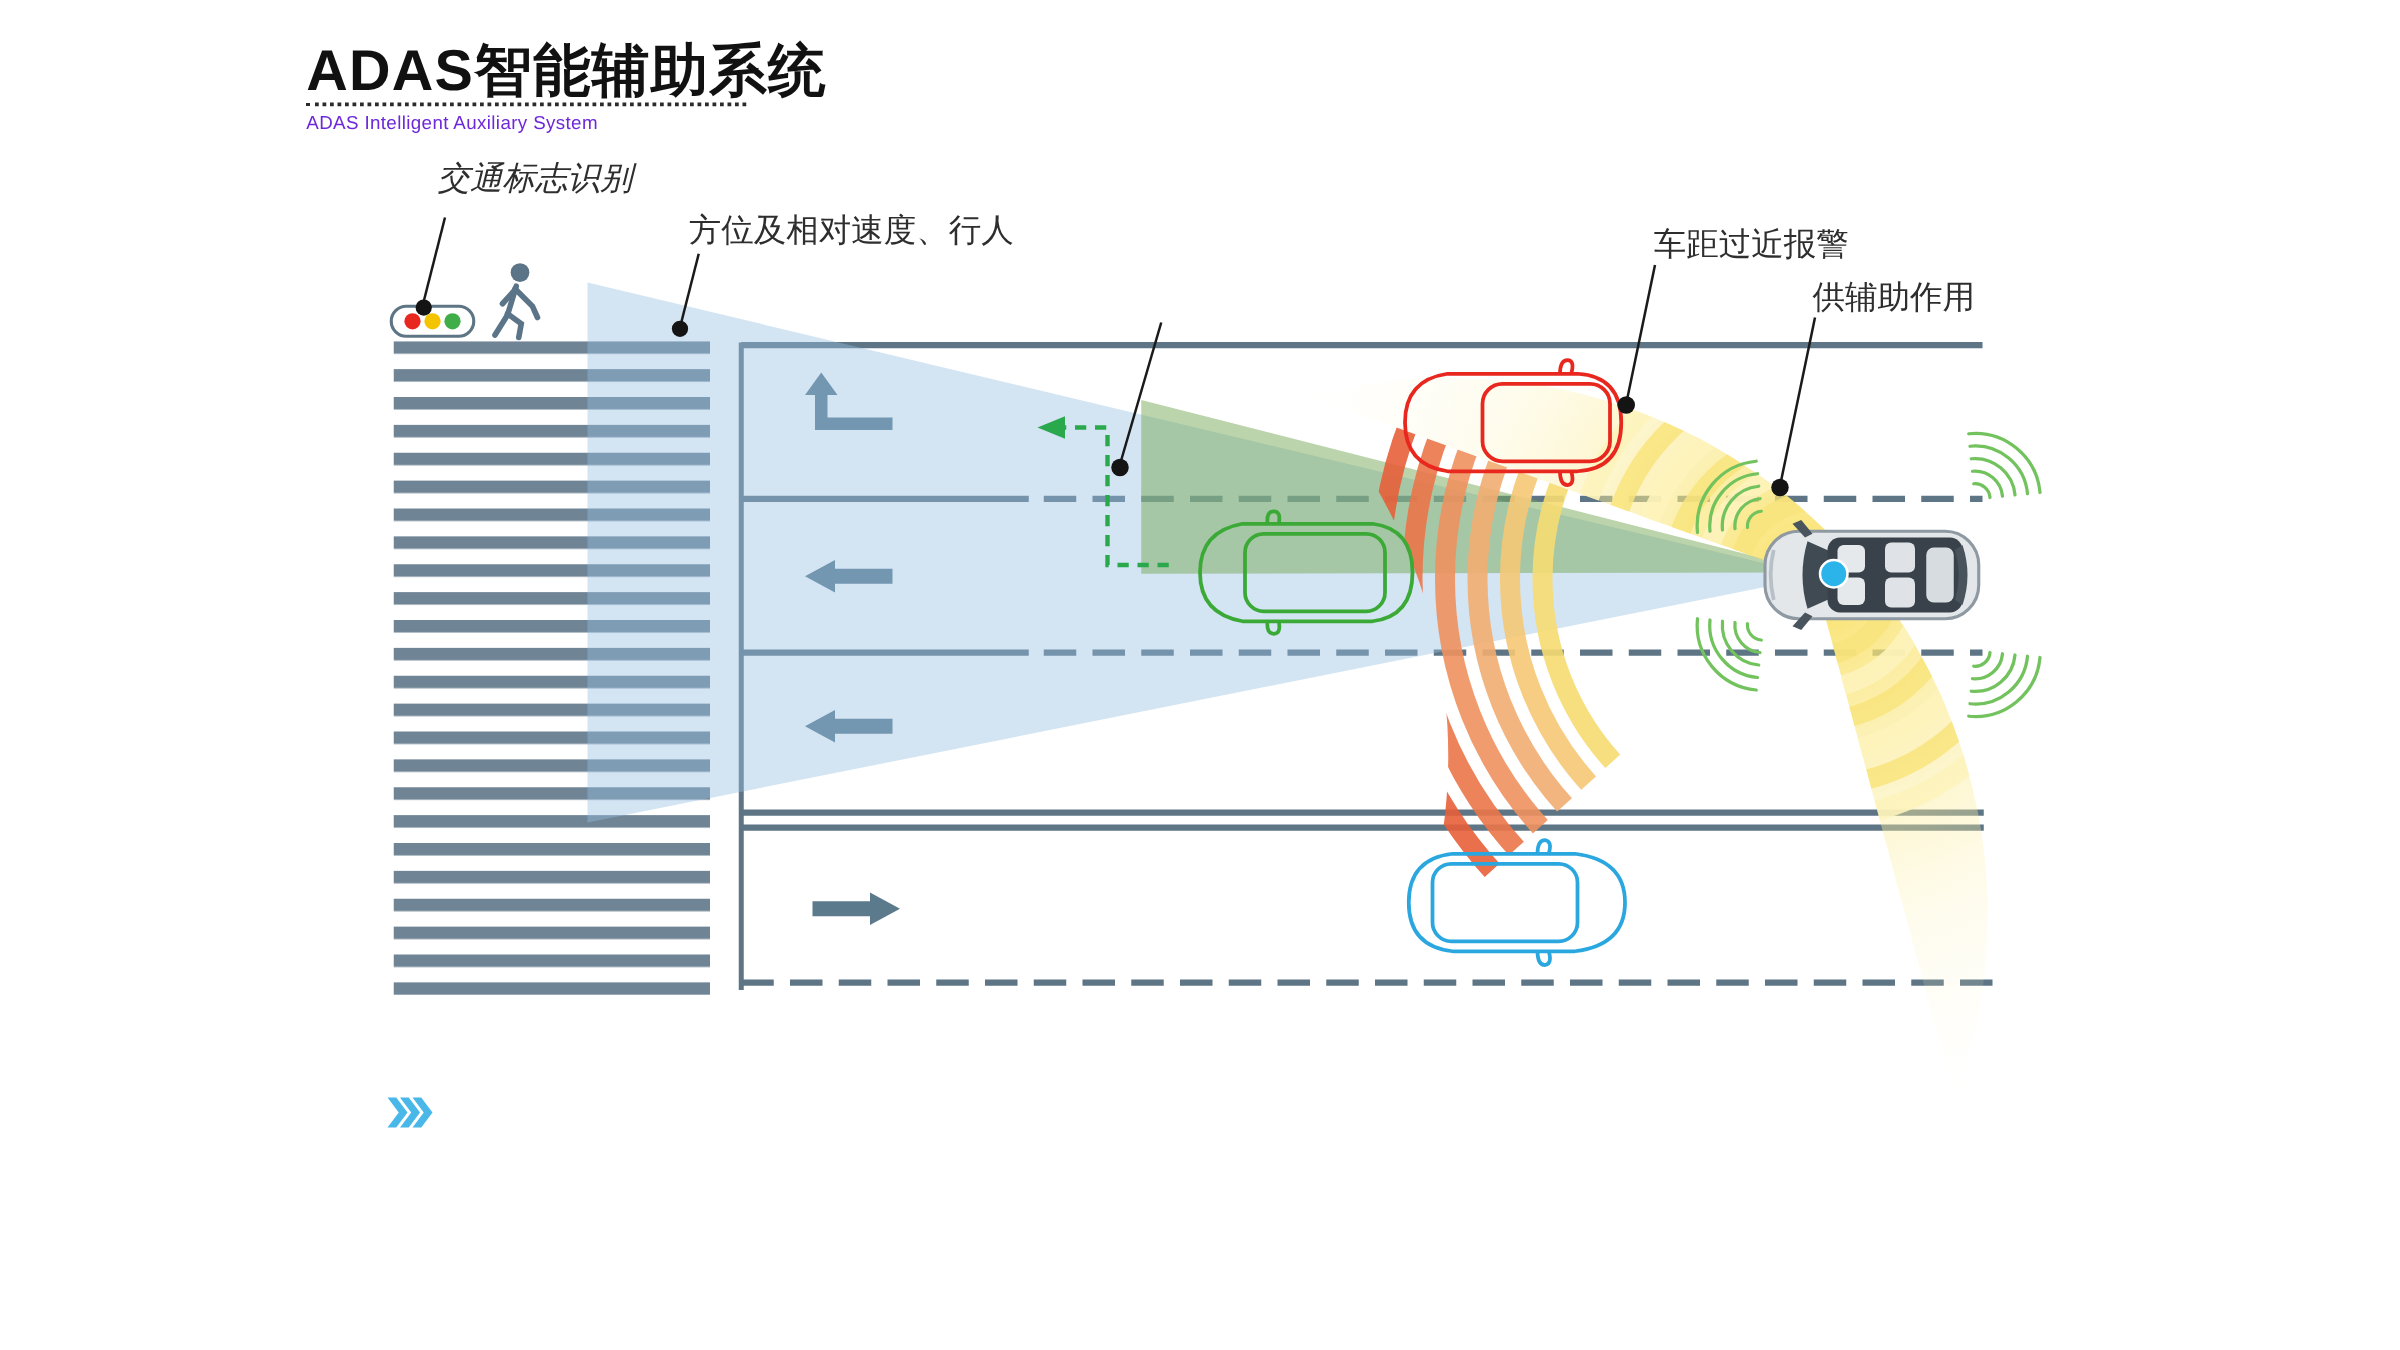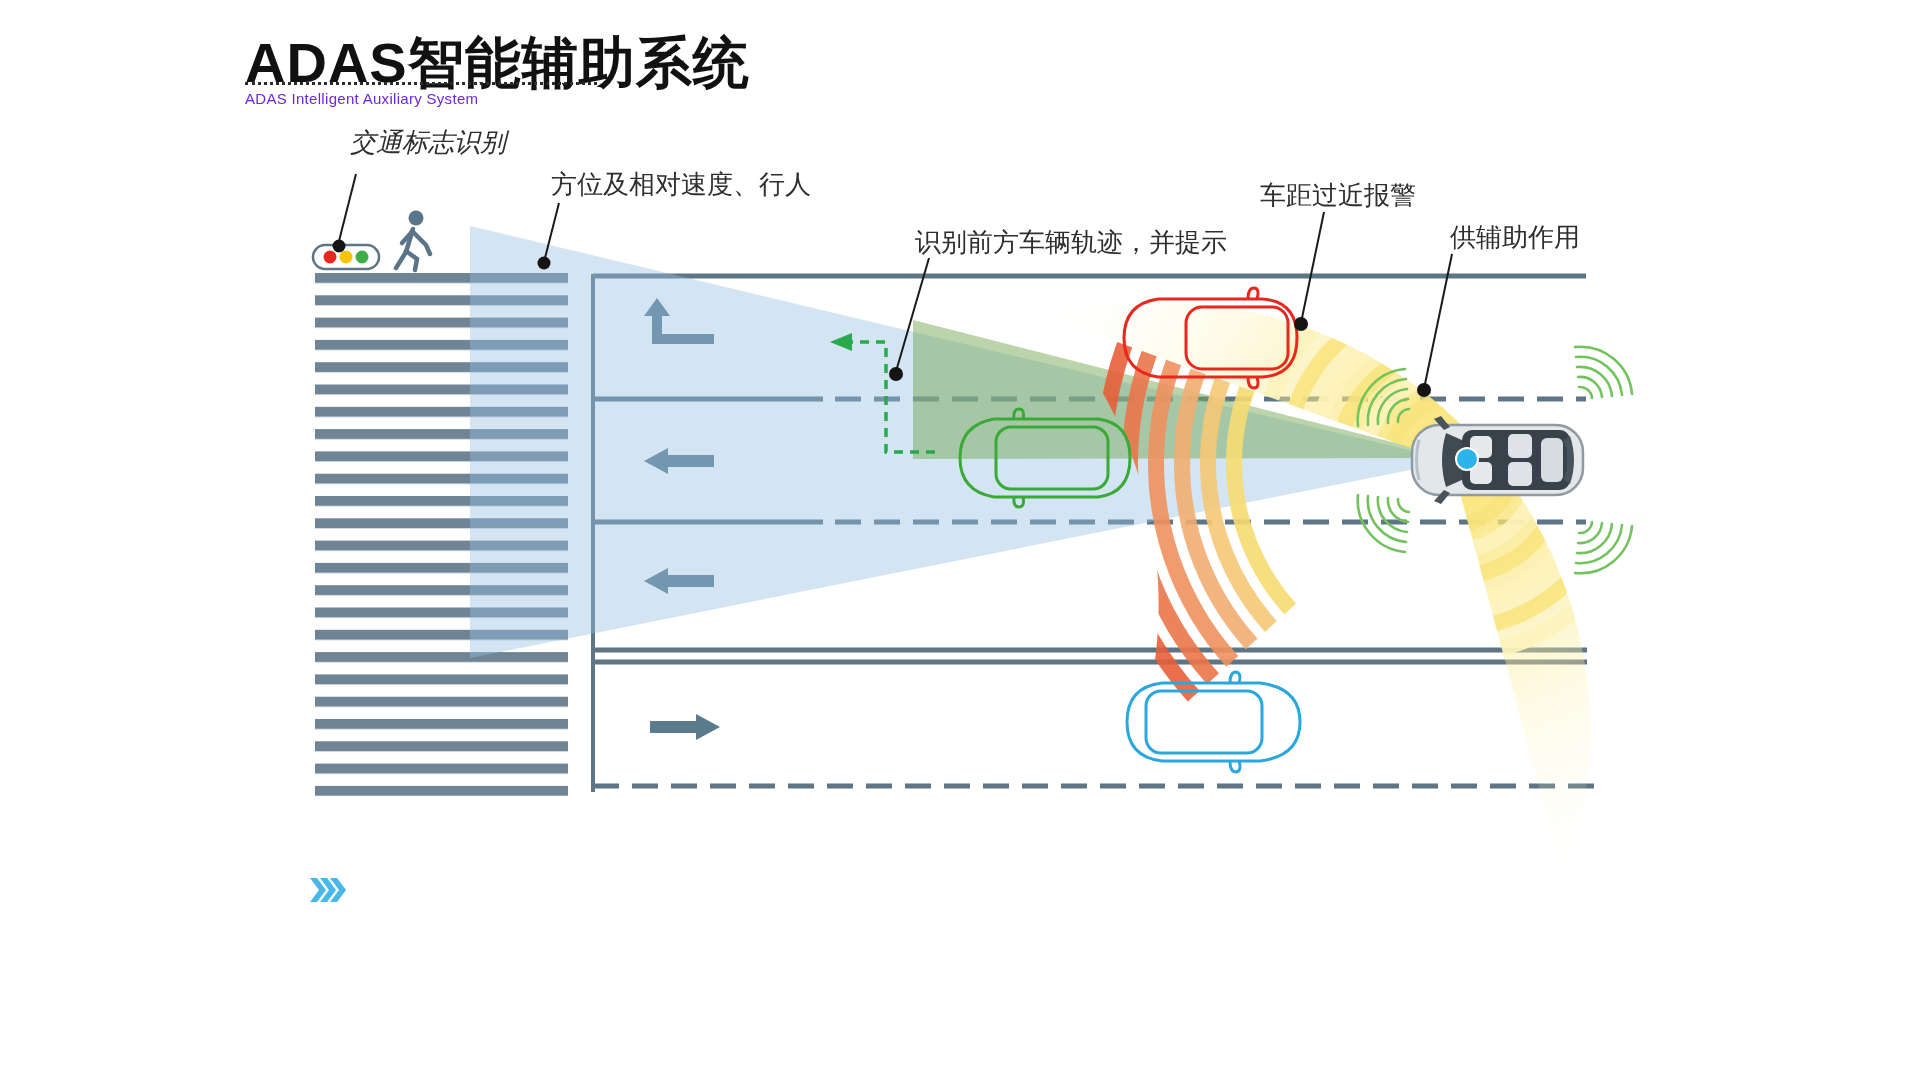--- a/index.html
+++ b/index.html
@@ -1,27 +1,27 @@
 <!DOCTYPE html>
 <html><head>
 <meta charset="utf-8">
 <style>
   html,body{margin:0;padding:0;background:#fff;}
   .stage{position:relative;width:1920px;height:1080px;background:#fff;overflow:hidden;
          font-family:"Liberation Sans","DejaVu Sans",sans-serif;}
   .stage svg{position:absolute;left:0;top:0;}
   .abs{position:absolute;white-space:nowrap;}
-  .title{left:245px;top:26px;font-size:56px;font-weight:bold;color:#111;letter-spacing:1px;}
+  .title{left:245px;top:26px;font-size:46px;font-weight:bold;color:#111;letter-spacing:1px;}
   .title-dots{left:245px;top:82px;width:352px;height:0;border-bottom:3px dotted #2b2b2b;}
   .subtitle{left:245px;top:90px;font-size:15px;color:#6d28d9;letter-spacing:.3px;}
   .lbl{font-size:26px;color:#2e2e2e;}
   .lbl-traffic{left:350px;top:125px;font-style:italic;}
   .lbl-roadmark{left:551px;top:167px;}
   .lbl-traj{left:915px;top:225px;}
-  .lbl-dist{left:1260px;top:178px;}
+  .lbl-dist{left:1323px;top:178px;}
   .lbl-blind{left:1450px;top:220px;}
   .para{left:360px;top:862px;width:1270px;font-size:26px;line-height:37px;color:#333;}
   .para div{white-space:nowrap;}
 </style>
 </head>
 <body>
 
 <div class="stage">
 
   <svg width="1920" height="1080" viewBox="0 0 1920 1080">
@@ -191,17 +191,16 @@
       <path d="M330,878 l7,0 l9,12 l-9,12 l-7,0 l9,-12 z"></path>
     </g>
   </svg>
 
   <div class="abs title">ADAS智能辅助系统</div>
   <div class="abs title-dots"></div>
   <div class="abs subtitle">ADAS Intelligent Auxiliary System</div>
 
   <div class="abs lbl lbl-traffic">交通标志识别</div>
   <div class="abs lbl lbl-roadmark">方位及相对速度、行人</div>
-  <div class="abs lbl lbl-traj">识别前方车辆轨迹，并提示</div>
   <div class="abs lbl lbl-dist">车距过近报警</div>
   <div class="abs lbl lbl-blind">供辅助作用</div>
 
 </div>
 
 </body></html>

